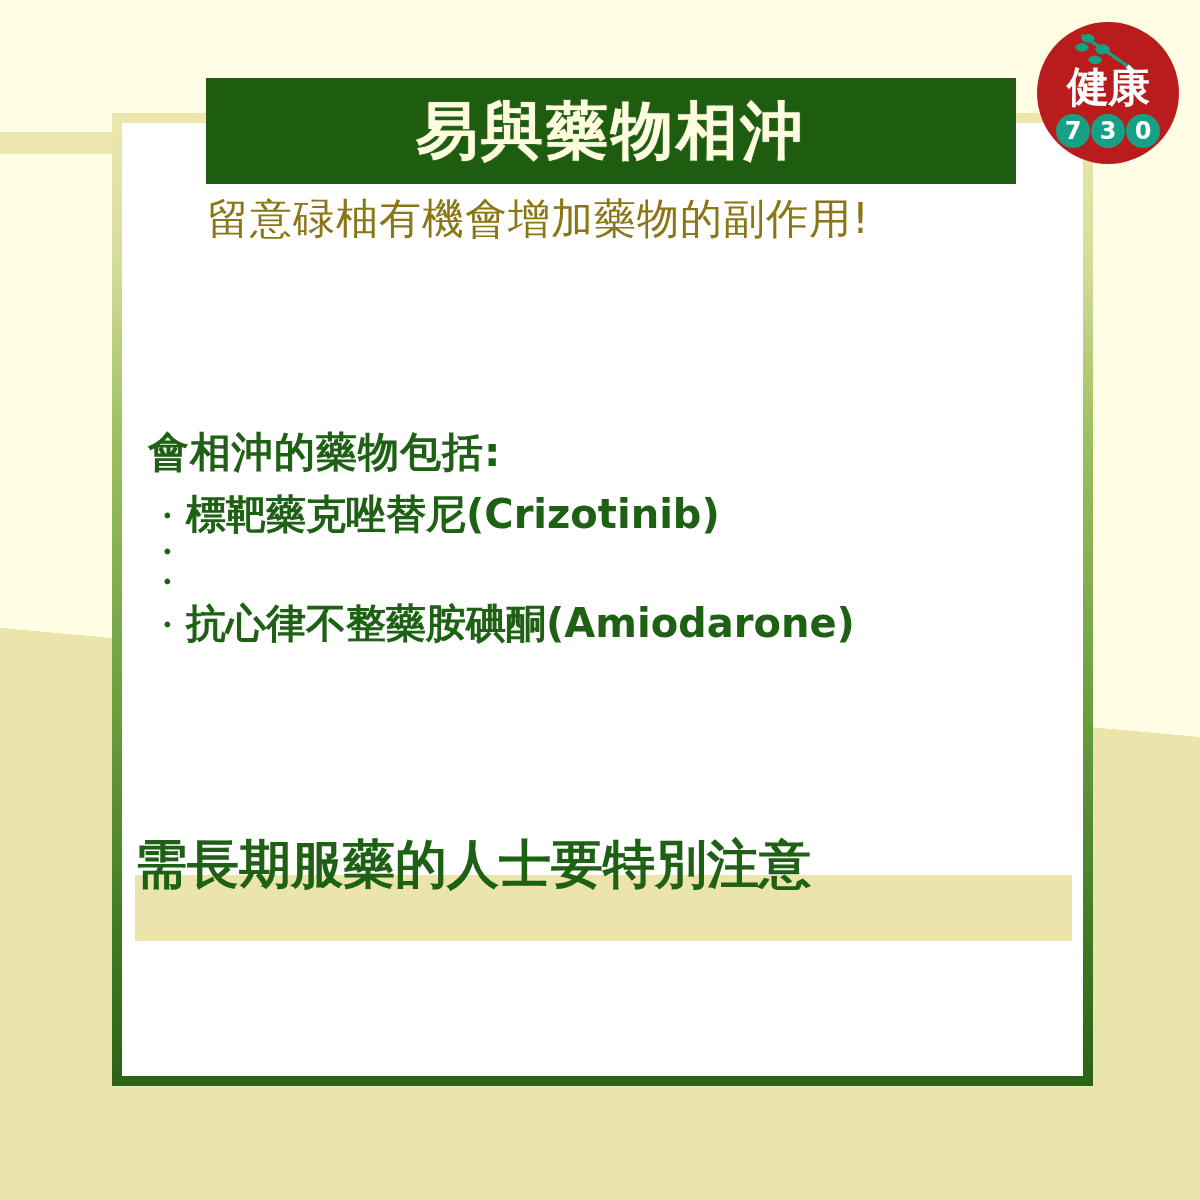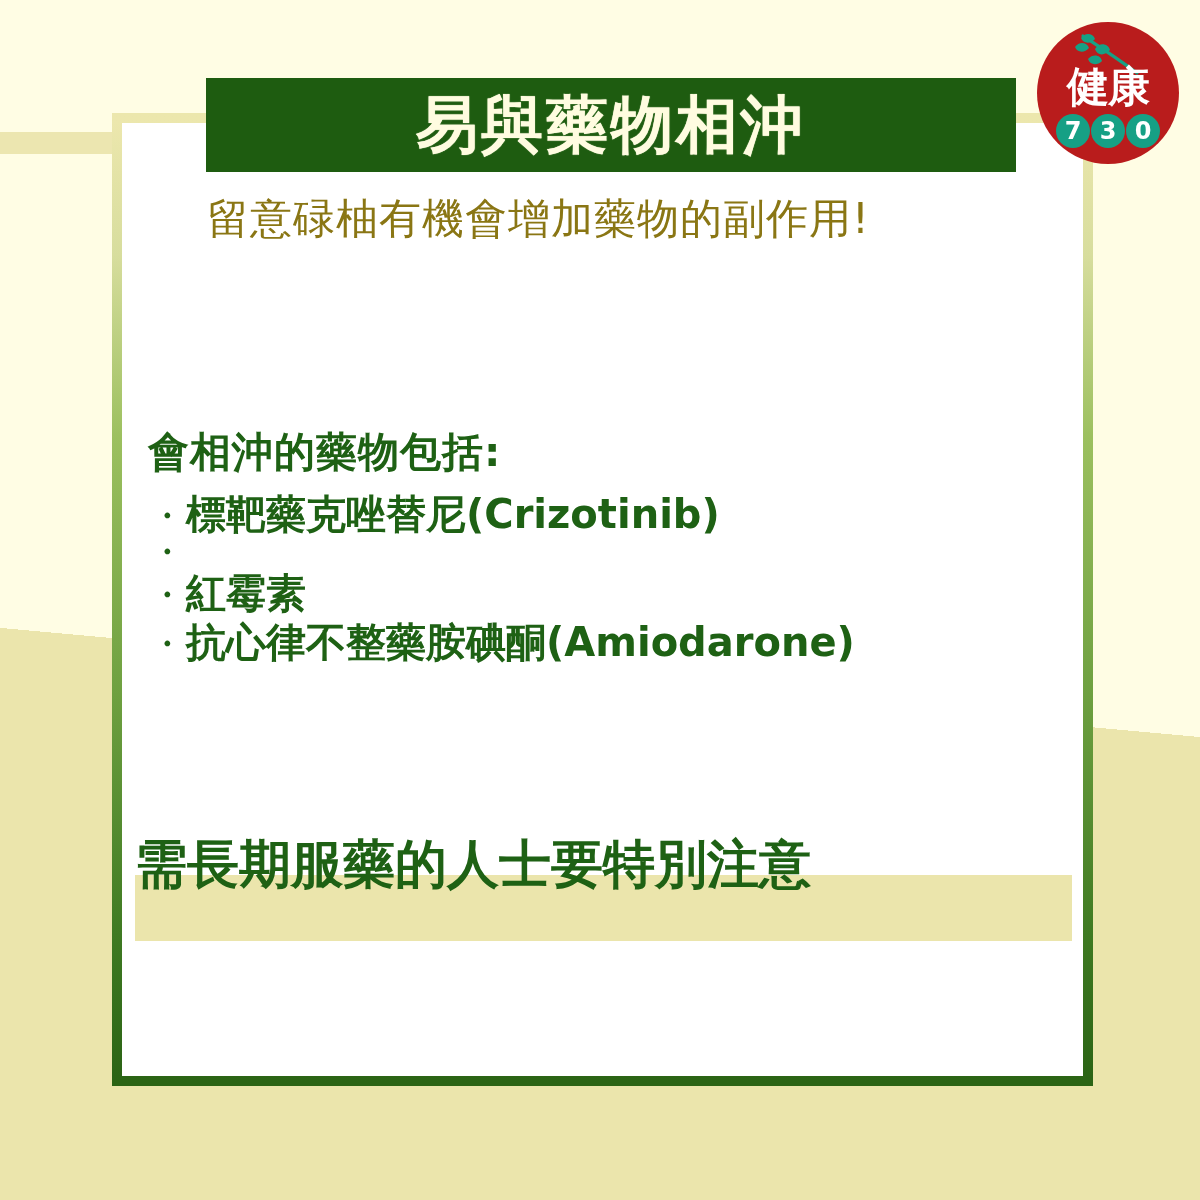--- a/index.html
+++ b/index.html
@@ -65,21 +65,21 @@
     inset: 0;
     background: #ffffff;
   }
 
   
   .title-banner {
     position: absolute;
     left: 206px;
     top: 78px;
     width: 810px;
-    height: 94px;
+    height: 106px;
     background: #1e5c10;
     display: flex;
     align-items: center;
     justify-content: center;
     z-index: 6;
   }
   .title-text {
     color: #fffce0;
     font-size: 62px;
     font-weight: bold;
@@ -250,21 +250,20 @@
   <ul class="bullet-list">
     <li class="bullet-item">
       <span class="bullet-dot">・</span>
       <span>標靶藥克唑替尼(Crizotinib)</span>
     </li>
     <li class="bullet-item">
       <span class="bullet-dot">・</span>
     </li>
     <li class="bullet-item">
       <span class="bullet-dot">・</span>
-      <span>紅霉素</span>
     </li>
     <li class="bullet-item">
       <span class="bullet-dot">・</span>
       <span>抗心律不整藥胺碘酮(Amiodarone)</span>
     </li>
   </ul>
 
   <div class="highlight-wrap"></div>
   <div class="highlight-text">需長期服藥的人士要特別注意</div>
 

